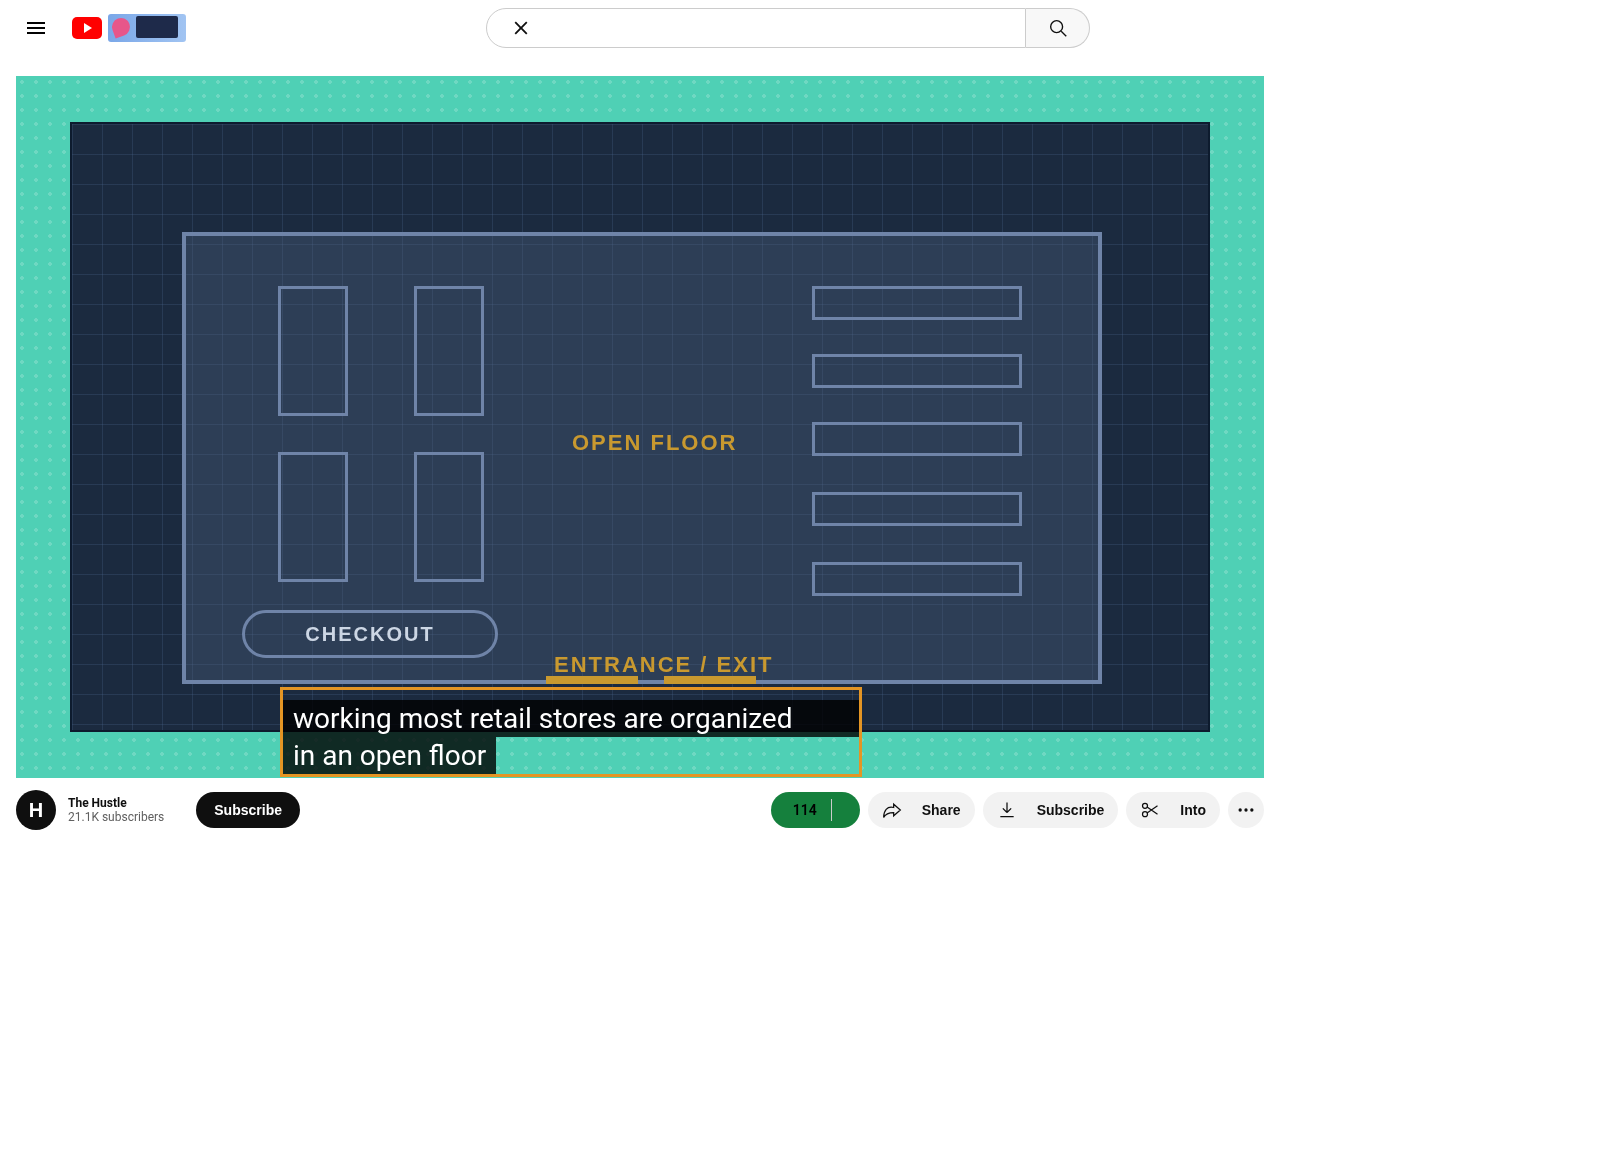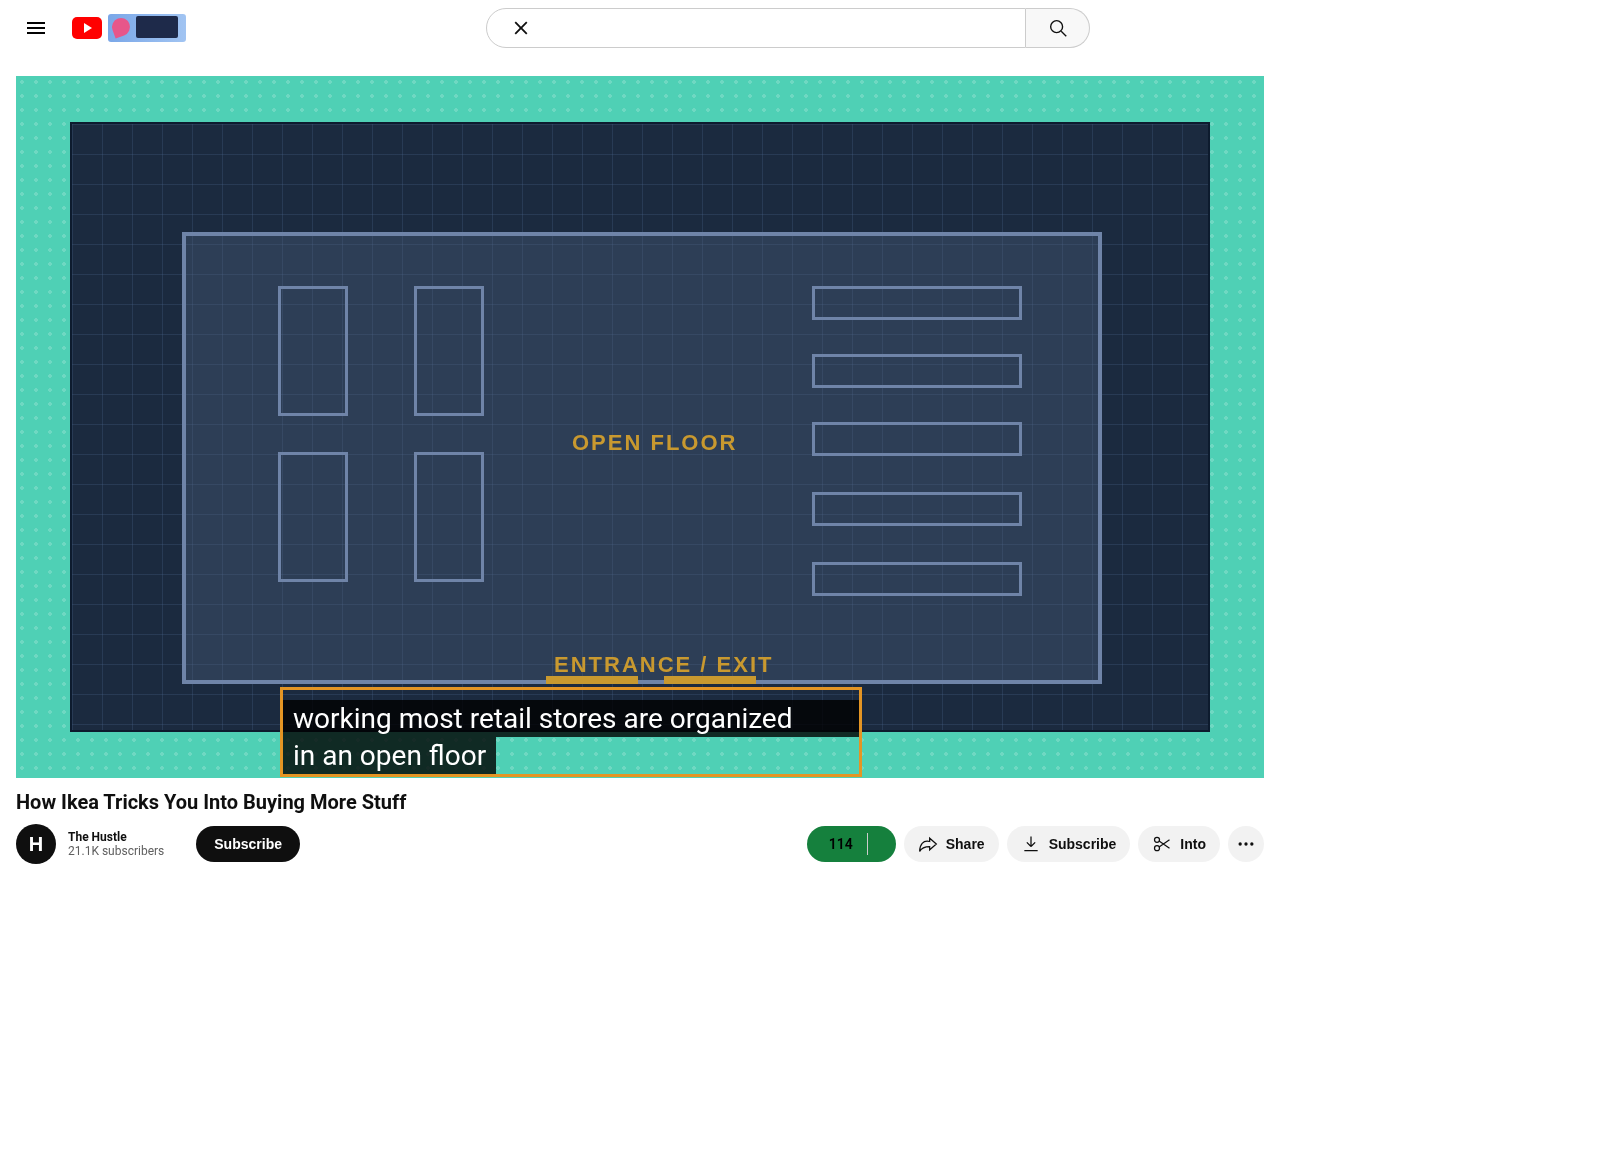--- a/index.html
+++ b/index.html
@@ -269,21 +269,21 @@
     align-items:center;
     gap:8px;
   }
   .pill {
     background:#f2f2f2;
     border-radius:20px;
     height:36px;
     display:flex;
     align-items:center;
     padding:0 14px;
-    gap:8px;
+    gap:20px;
     font-size:14px;
     font-weight:600;
     color:#0f0f0f;
     cursor:pointer;
     border:none;
   }
   .pill svg { width:20px; height:20px; fill:none; stroke:#0f0f0f; stroke-width:1.5; }
   .like-dislike {
     display:flex;
     background:#15803d;
@@ -345,33 +345,33 @@
       <div class="rect r1"></div>
       <div class="rect r2"></div>
       <div class="rect r3"></div>
       <div class="rect r4"></div>
       <div class="rect shelf s1"></div>
       <div class="rect shelf s2"></div>
       <div class="rect shelf s3"></div>
       <div class="rect shelf s4"></div>
       <div class="rect shelf s5"></div>
       <div class="openfloor">OPEN FLOOR</div>
+      <div class="checkout">CHECKOUT</div>
       <div class="entrance">ENTRANCE / EXIT</div>
       <div class="door d1"></div>
       <div class="door d2"></div>
     </div>
   </div>
   <div class="caption-box">
     <span class="caption-line">working most retail stores are organized</span>
     <span class="caption-line">in an open floor</span>
   </div>
 </div>
 
 <div class="below">
-  <h1 class="vtitle">How Ikea Tricks You Into Buying More Stuff</h1>
   <div class="meta">
     <div class="left-meta">
       <div class="avatar">H</div>
       <div class="chan-text">
         <div class="chan-name">The Hustle</div>
         <div class="chan-subs">21.1K subscribers</div>
       </div>
       <button class="subscribe">Subscribe</button>
     </div>
     <div class="right-meta">

